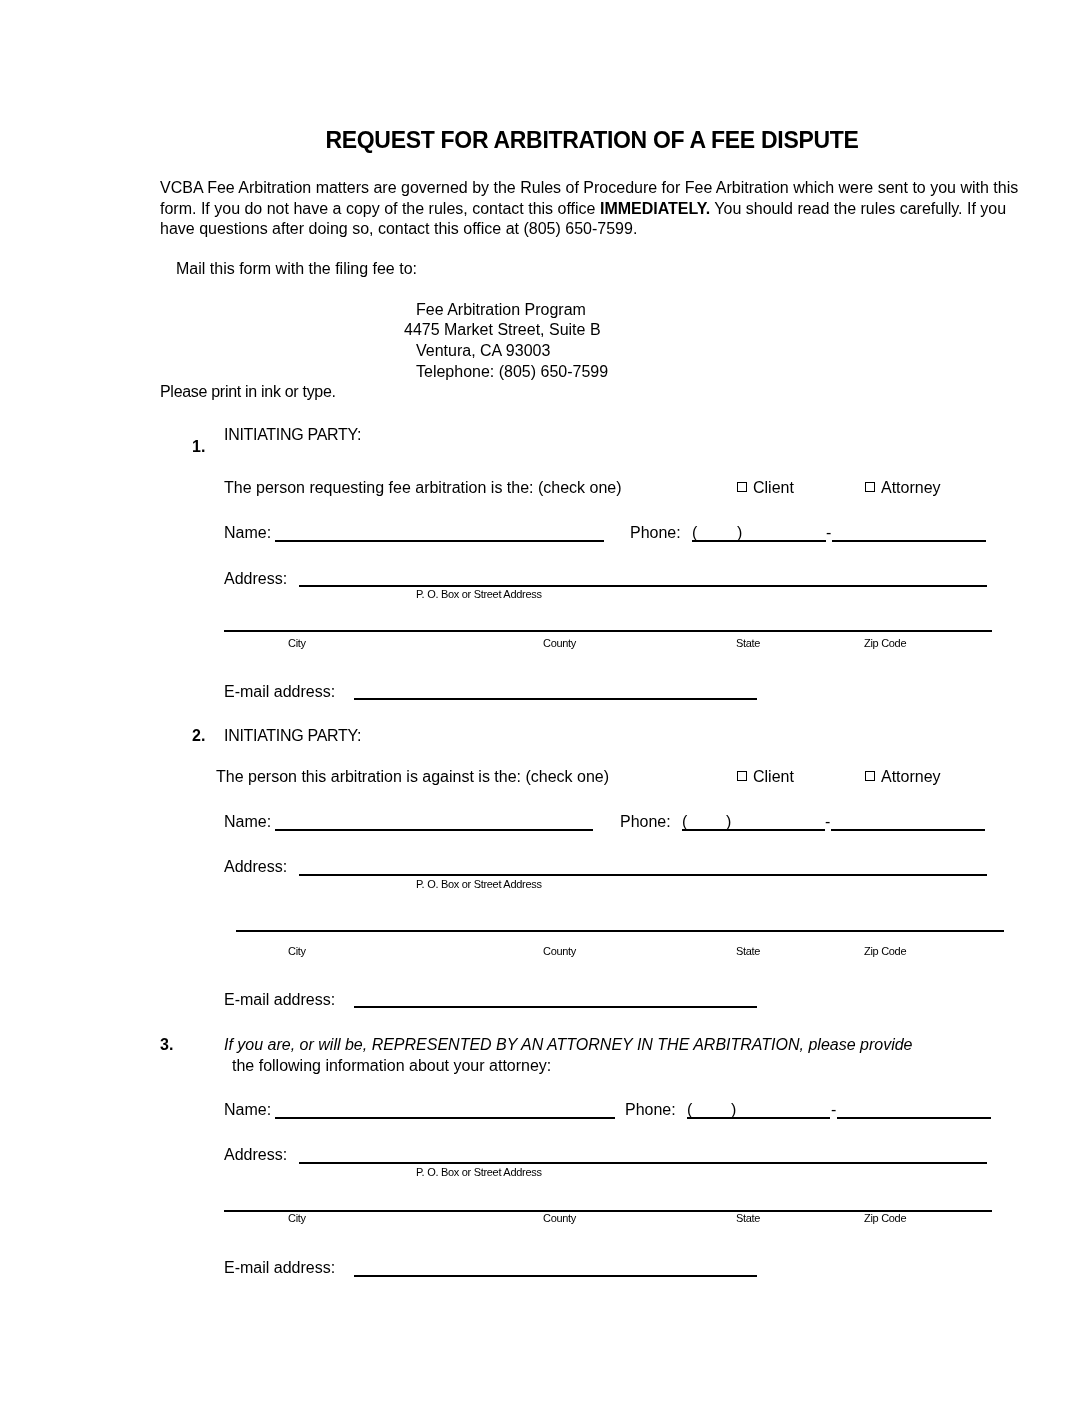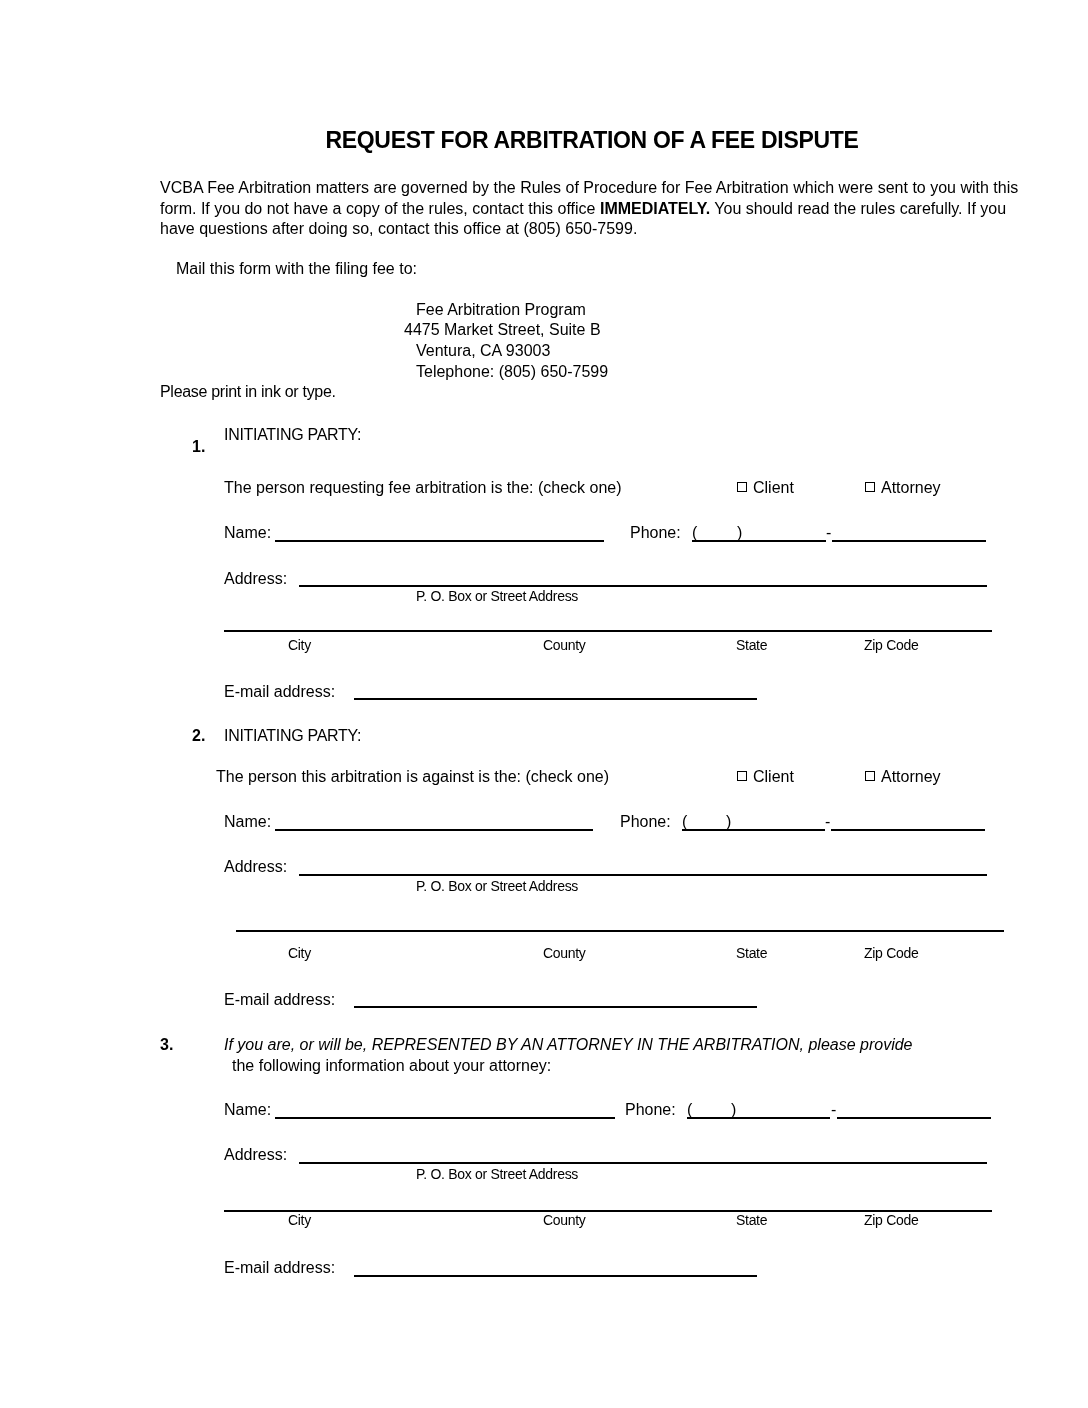--- a/index.html
+++ b/index.html
@@ -6,21 +6,21 @@
   body {
     width: 1088px; height: 1408px; position: relative; overflow: hidden;
     font-family: "Liberation Sans", sans-serif; color: #000; font-size: 16px;
   }
   .abs { position: absolute; white-space: nowrap; }
   .title { left: 0; width: 1184px; text-align: center; top: 127px; font-size: 23px; font-weight: bold; letter-spacing: -0.3px; }
   .intro { left: 160px; top: 178px; width: 880px; font-size: 16px; line-height: 20.5px; white-space: normal; }
   .intro b { font-weight: bold; }
   .txt { font-size: 16px; }
   .bold { font-weight: normal; }
-  .small { font-size: 14px; letter-spacing: -0.3px; }
+  .small { font-size: 11px; letter-spacing: -0.3px; }
   .line { position: absolute; height: 2px; background: #000; }
   .num { font-weight: bold; font-size: 16px; }
   .cb { display: inline-block; width: 8px; height: 8px; border: 1px solid #000; margin-right: 6px; vertical-align: 1px; }
   input.field { position: absolute; border: none; background: transparent; outline: none; font-family: "Liberation Sans", sans-serif; font-size: 15px; padding: 0; }
 </style>
 </head>
 <body>
 
 <div class="abs title">REQUEST FOR ARBITRATION OF A FEE DISPUTE</div>
 <div class="abs intro"><span>VCBA Fee Arbitration matters are governed by the Rules of Procedure for Fee Arbitration which were sent to you with this form.  If you do not have a copy of the rules, contact this office </span><b>IMMEDIATELY.</b><span>  You should read the rules carefully. If you have questions after doing so, contact this office at (805) 650-7599.</span></div>

